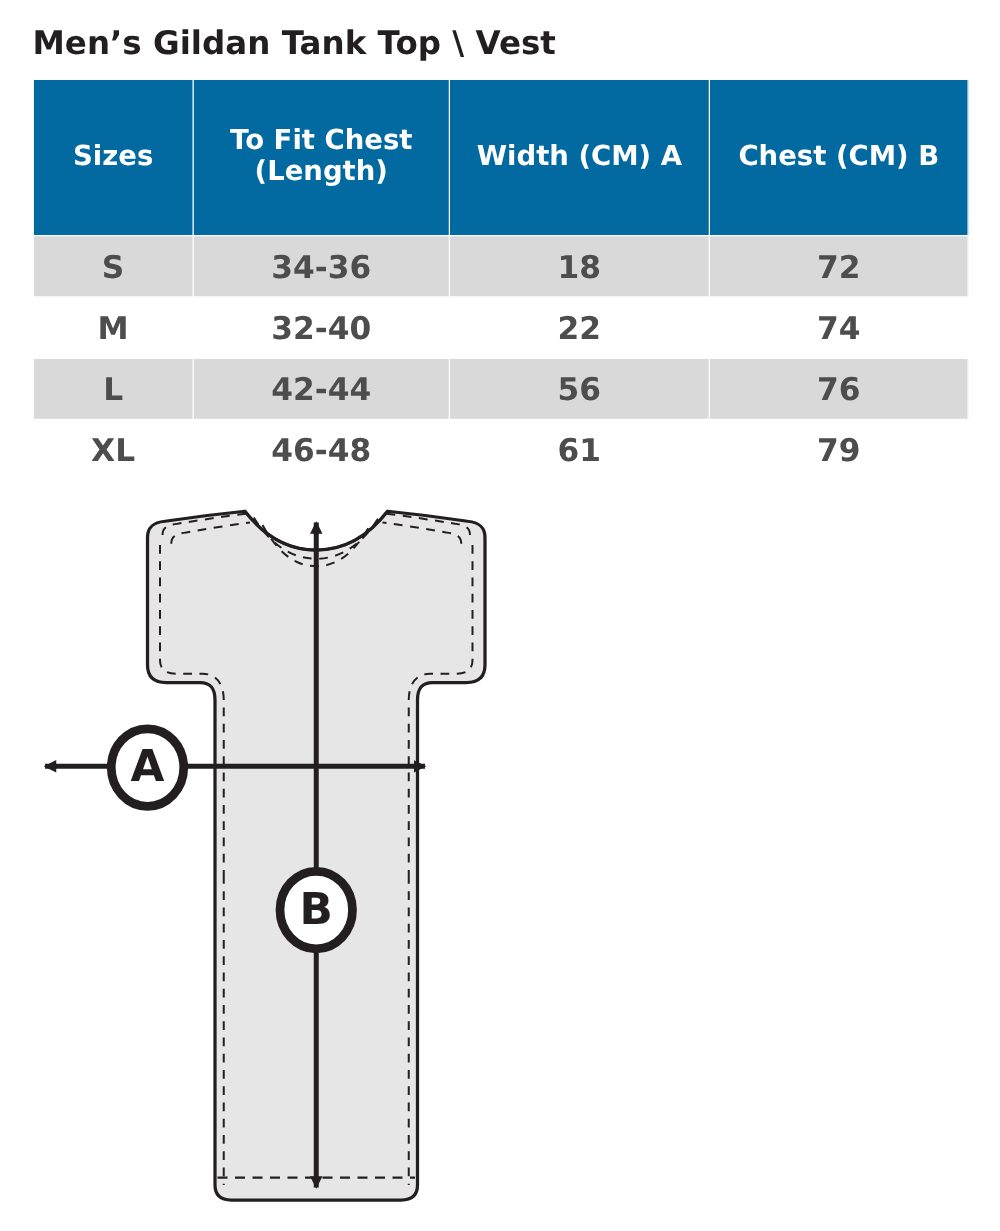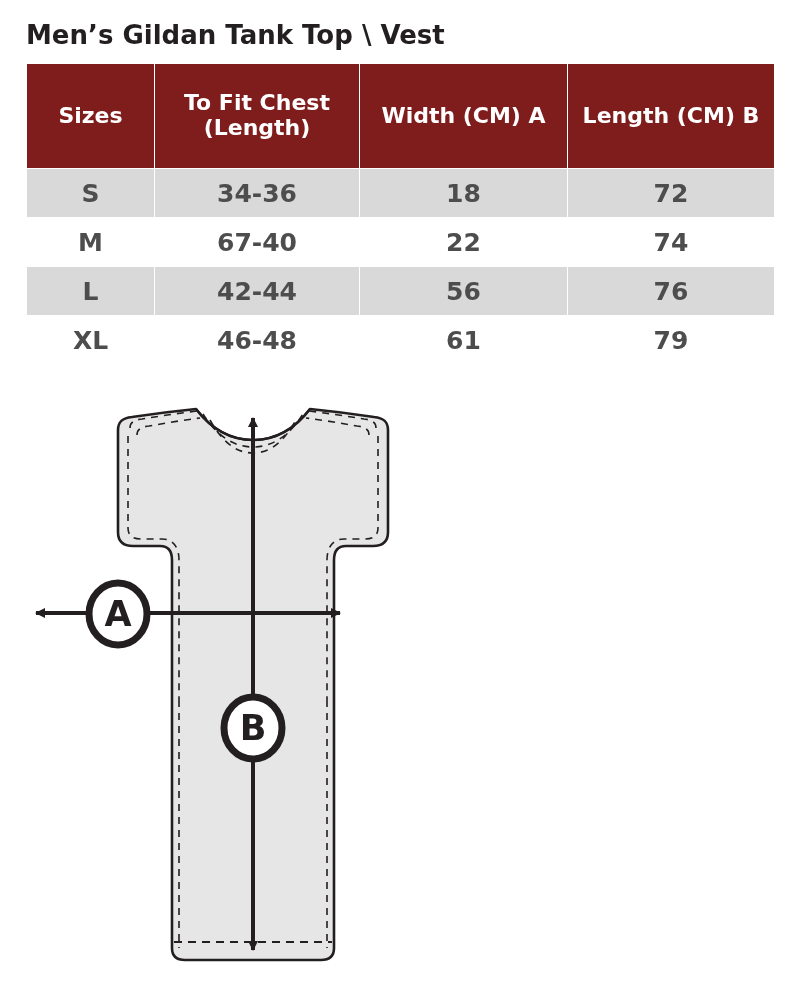--- a/index.html
+++ b/index.html
@@ -32,29 +32,29 @@
   }
   table.size-table {
     position: absolute;
     left: 26px;
     top: 63px;
     width: 748px;
     border-collapse: collapse;
     table-layout: fixed;
   }
   table.size-table th {
-    background: #7f1d1d;
+    background: #0369a1;
     color: #ffffff;
     font-size: 22px;
     font-weight: bold;
     text-align: center;
     vertical-align: middle;
     height: 100px;
     border: 1px solid #ffffff;
-    padding: 2px 4px;
+    padding: 12px 4px;
     line-height: 1.12;
   }
   table.size-table td {
     font-size: 25px;
     font-weight: bold;
     text-align: center;
     color: #4d4d4d;
     height: 48px;
     border: 1px solid #ffffff;
     padding: 0;
@@ -93,33 +93,33 @@
       <col class="c1">
         <col class="c2">
         <col class="c3">
         <col class="c4">
     </colgroup>
     <thead>
       <tr>
         <th>Sizes</th>
         <th>To Fit Chest (Length)</th>
         <th>Width (CM) A</th>
-        <th>Length  (CM) B</th>
+        <th>Chest  (CM) B</th>
       </tr>
     </thead>
     <tbody>
       <tr class="row-odd">
         <td>S</td>
         <td>34-36</td>
         <td>18</td>
         <td>72</td>
       </tr>
       <tr class="row-even">
         <td>M</td>
-        <td>67-40</td>
+        <td>32-40</td>
         <td>22</td>
         <td>74</td>
       </tr>
       <tr class="row-odd">
         <td>L</td>
         <td>42-44</td>
         <td>56</td>
         <td>76</td>
       </tr>
       <tr class="row-even">

